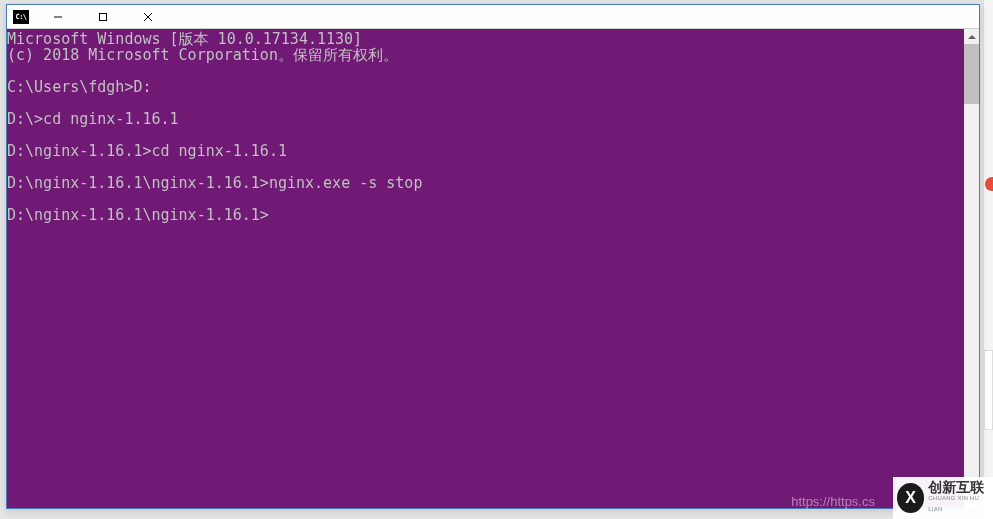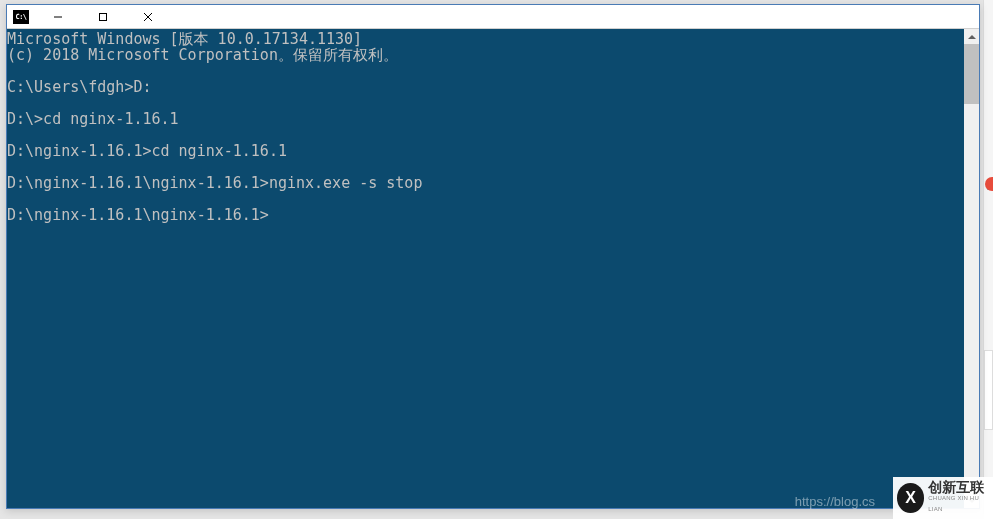--- a/index.html
+++ b/index.html
@@ -65,21 +65,21 @@
       justify-content: center;
       cursor: pointer;
     }
     .titlebar-btn svg {
       width: 10px;
       height: 10px;
     }
     .terminal {
       width: 100%;
       height: calc(100% - 24px);
-      background: #0c4a6e;
+      background: #701a75;
       position: relative;
       display: flex;
     }
     .terminal-content {
       flex: 1;
       padding: 2px 0 0 0;
       font-family: "SimSun", "NSimSun", "Consolas", monospace;
       font-size: 15px;
       line-height: 16px;
       color: #c0c0c0;
@@ -251,20 +251,20 @@
       </div>
       <div class="scroll-arrow scroll-down">
         <svg width="8" height="4" viewBox="0 0 8 4">
             <path d="M0 0 L4 4 L8 0 Z" fill="#606060"></path>
           </svg>
       </div>
     </div>
   </div>
 </div>
 
-<div class="watermark-url">https://blog.cs</div>
+<div class="watermark-url">https://https.cs</div>
 <div class="watermark-logo">
   <div class="watermark-logo-icon">X</div>
   <div class="watermark-logo-text">
     <div class="cn">创新互联</div>
     <div class="en">CHUANG XIN HU LIAN</div>
   </div>
 </div>
 
 </body></html>

